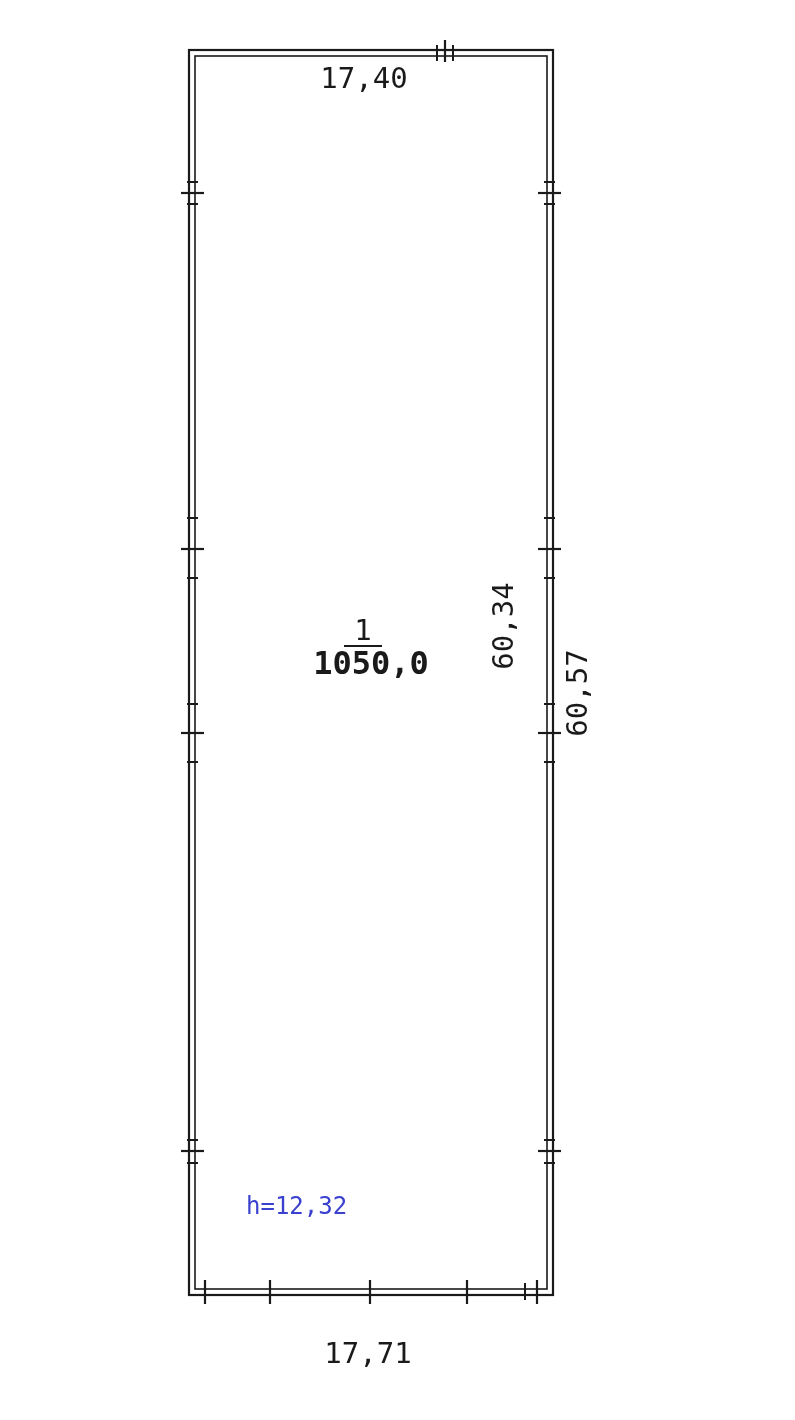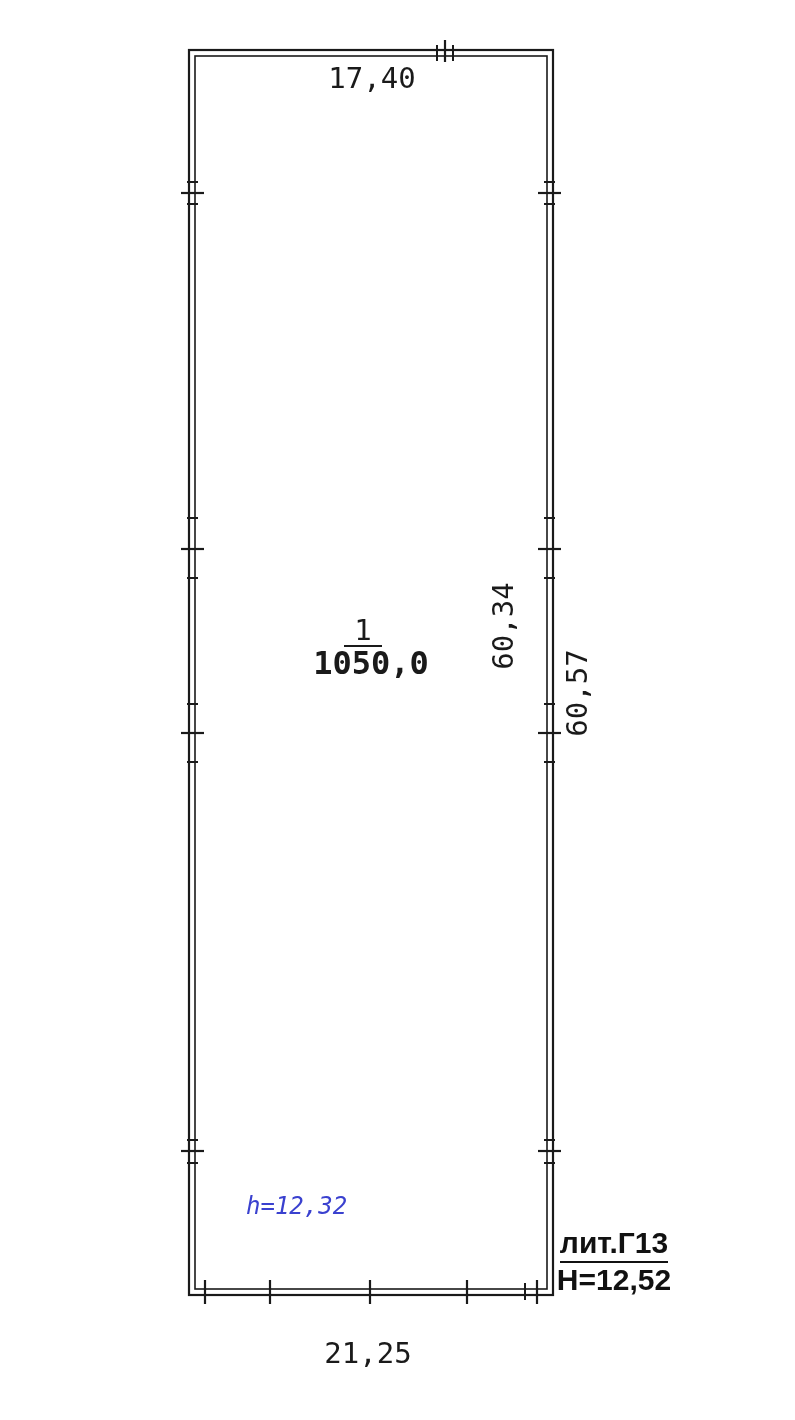--- a/index.html
+++ b/index.html
@@ -22,21 +22,21 @@
     top: 0;
   }
   .dim {
     position: absolute;
     font-size: 29px;
     letter-spacing: 0px;
     text-align: center;
     white-space: nowrap;
     color: #1a1a1a;
   }
-  .dim.top    { left: 306px; top: 61px;  width: 132px; }
+  .dim.top    { left: 298px; top: 61px;  width: 132px; }
   .dim.bottom { left: 302px; top: 1336px; width: 132px; }
   .dim.vert {
     width: 140px;
     height: 30px;
     line-height: 30px;
     transform: rotate(-90deg);
     transform-origin: center center;
   }
   .dim.vert.inner { left: 433px; top: 611px; }
   .dim.vert.outer { left: 507px; top: 678px; }
@@ -142,22 +142,18 @@
   <div class="dim vert inner">60,34</div>
 
   <div class="dim vert outer">60,57</div>
 
   <div class="room-number">
     <span class="frac">1</span>
   </div>
 
   <div class="room-area">1050,0</div>
 
-  <div class="height-note" style="color: rgb(58, 65, 207); font-style: italic;">h=12,32</div>
+  <div class="height-note" style="color: rgb(58, 65, 207);">h=12,32</div>
 
-  <div class="liter">
-    <span class="liter-top">лит.Г13</span>
-    <span class="liter-bottom">Н=12,52</span>
-  </div>
 
-  <div class="dim bottom">21,25</div>
+  <div class="dim bottom">17,71</div>
 
 </div>
 
 </body></html>

